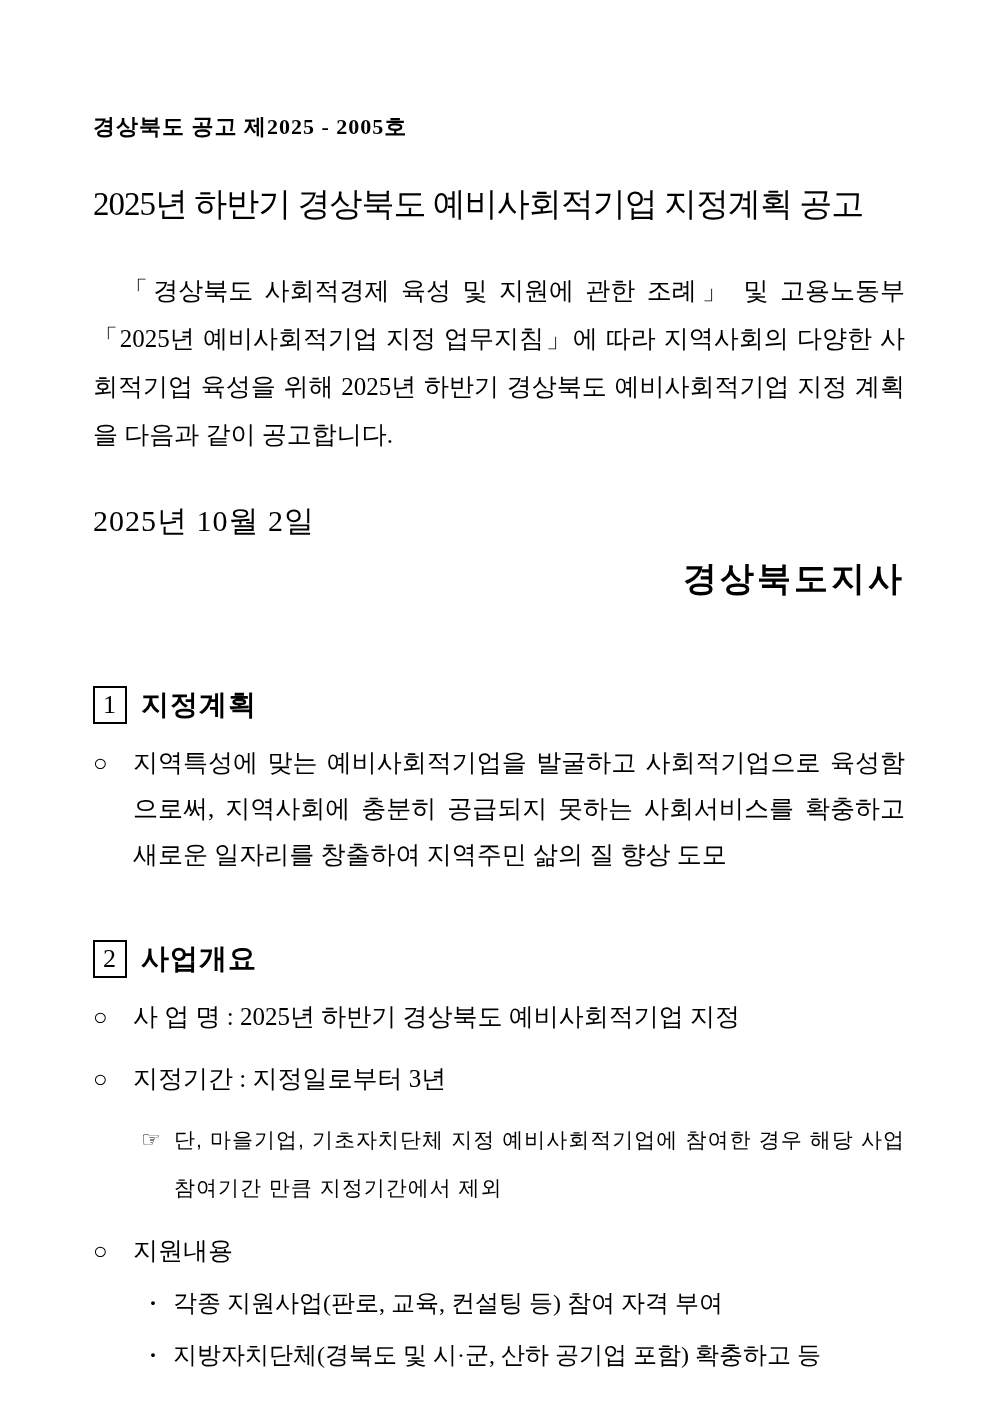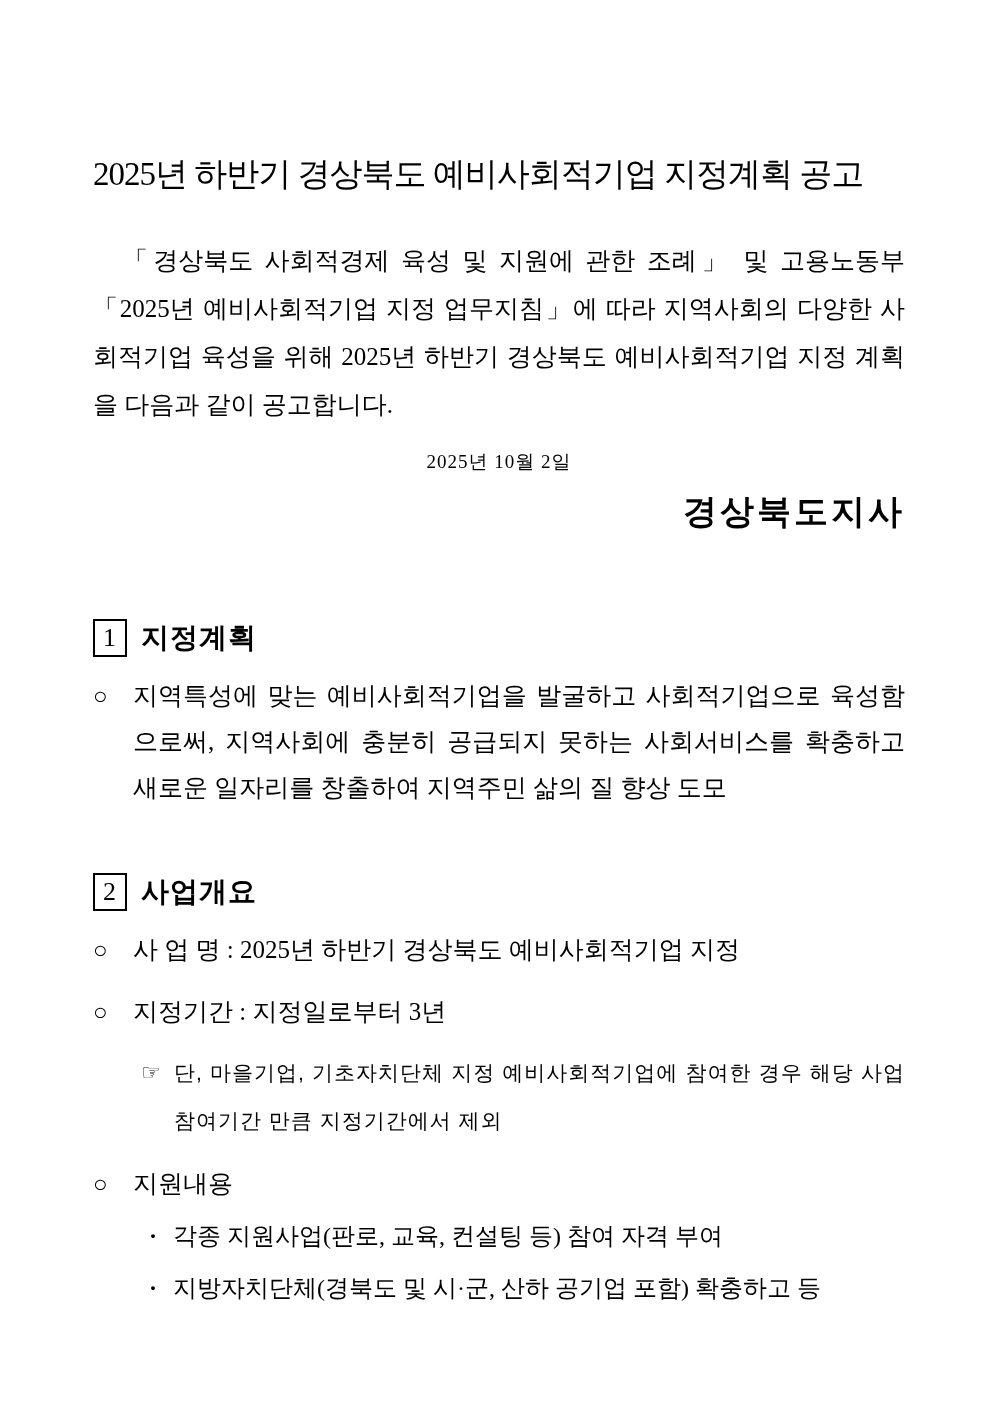--- a/index.html
+++ b/index.html
@@ -37,23 +37,23 @@
 
   .intro {
     margin: 40px 0 0 0;
     font-size: 25px;
     line-height: 48px;
     text-align: justify;
     text-indent: 30px;
   }
 
   .date-line {
-    margin-top: 20px;
-    font-size: 19px;
-    text-align: center;
+    margin-top: 42px;
+    font-size: 30px;
+    text-align: left;
     letter-spacing: 1px;
   }
 
   .signer-line {
     margin-top: 14px;
     font-size: 34px;
     font-weight: bold;
     text-align: right;
     letter-spacing: 3px;
   }
@@ -119,20 +119,21 @@
     width: 24px;
     text-align: left;
     font-weight: bold;
   }
 </style>
 </head>
 <body>
 
 <div class="page">
 
+  <div class="doc-number">경상북도 공고 제2025 - 2005호</div>
 
   <h1 class="title">2025년 하반기 경상북도 예비사회적기업 지정계획 공고</h1>
 
   <p class="intro">「경상북도 사회적경제 육성 및 지원에 관한 조례」 및 고용노동부 「2025년 예비사회적기업 지정 업무지침」에 따라 지역사회의 다양한 사회적기업 육성을 위해 2025년 하반기 경상북도 예비사회적기업 지정 계획을 다음과 같이 공고합니다.</p>
 
   <div class="date-line">2025년 10월 2일</div>
 
   <div class="signer-line">경상북도지사</div>
 
   <div class="section section-1">

